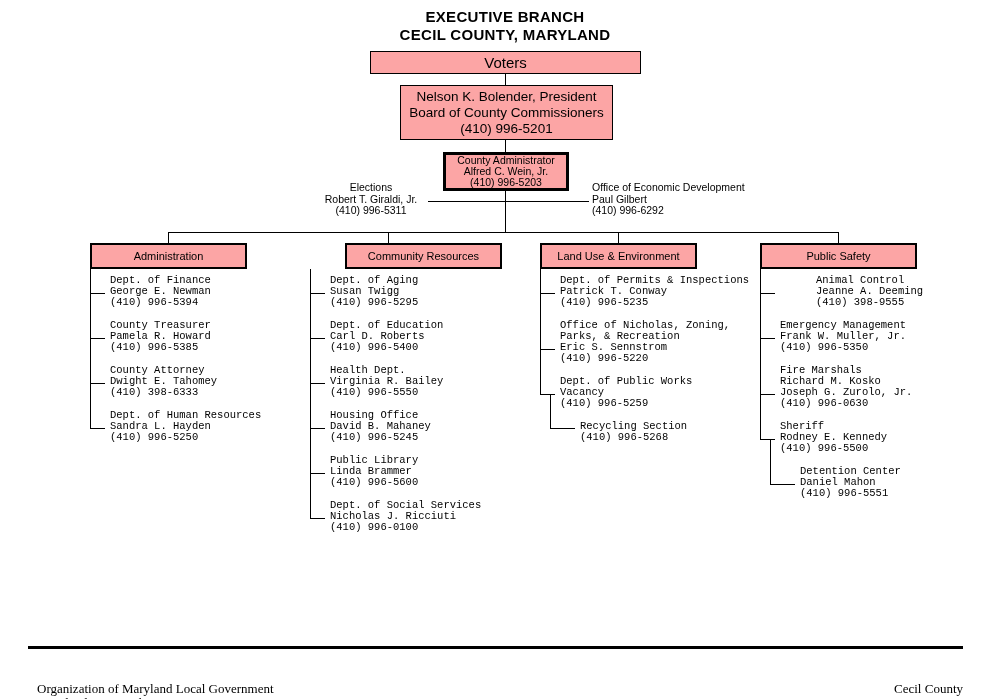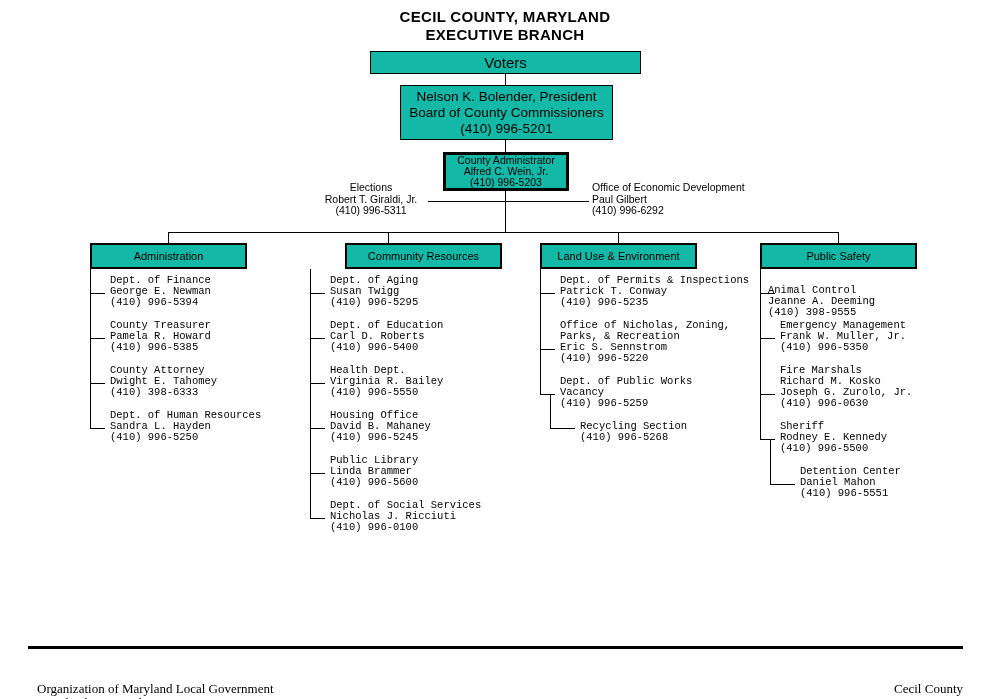--- a/index.html
+++ b/index.html
@@ -3,21 +3,21 @@
 <meta charset="utf-8">
 <style>
   html,body{margin:0;padding:0;background:#e8e8e8;}
   #canvas{
     position:relative;width:991px;height:699px;background:#ffffff;
     font-family:"Liberation Sans",sans-serif;color:#000;overflow:hidden;
     margin:0 auto;
   }
   .line{position:absolute;background:#000;}
   .box{
-    position:absolute;box-sizing:border-box;border:1px solid #000;background:#14b8a6;
+    position:absolute;box-sizing:border-box;border:1px solid #000;background:#fca5a5;
     display:flex;align-items:center;justify-content:center;text-align:center;
   }
   .title{
     position:absolute;left:200px;top:8px;width:610px;text-align:center;
     font-size:15px;font-weight:bold;line-height:18px;letter-spacing:.3px;
   }
   .voters{left:370px;top:51px;width:271px;height:23px;font-size:15px;}
   .commissioners{left:400px;top:85px;width:213px;height:55px;font-size:13.5px;line-height:16px;}
   .administrator{left:443px;top:152px;width:126px;height:39px;border-width:3px;font-size:10.5px;line-height:11px;}
   .sideblock{position:absolute;font-size:10.5px;line-height:11.5px;}
@@ -32,22 +32,22 @@
   }
   .footer-left{left:37px;text-align:left;}
   .footer-right{right:28px;text-align:right;}
 </style>
 </head>
 <body>
 
 <div id="canvas">
 
   <div class="title">
+    <div>EXECUTIVE BRANCH</div>
     <div>CECIL COUNTY, MARYLAND</div>
-    <div>EXECUTIVE BRANCH</div>
   </div>
 
   <div class="box voters">
     <span>Voters</span>
   </div>
 
   <div class="box commissioners">
     <div>
       <div>Nelson K. Bolender, President</div>
       <div>Board of County Commissioners</div>
@@ -172,21 +172,21 @@
       </div>
       <div class="line" style="left: 550px; top: 394px; width: 1px; height: 35px;"></div>
       <div class="line" style="left: 550px; top: 428px; width: 25px; height: 1px;"></div>
       <div class="entry" style="left: 580px; top: 421px;">
         <div>Recycling Section</div>
         <div>(410) 996-5268</div>
       </div>
       <div class="line" style="left: 540px; top: 269px; width: 1px; height: 126px;"></div>
       <div class="box hdrbox" style="left: 760px; top: 243px; width: 157px; height: 26px;">Public Safety</div>
       <div class="line" style="left: 760px; top: 293px; width: 15px; height: 1px;"></div>
-      <div class="entry" style="left: 768px; top: 275px; margin-top: 10px;">
+      <div class="entry" style="left: 816px; top: 275px;">
         <div>Animal Control</div>
         <div>Jeanne A. Deeming</div>
         <div>(410) 398-9555</div>
       </div>
       <div class="line" style="left: 760px; top: 338px; width: 15px; height: 1px;"></div>
       <div class="entry" style="left: 780px; top: 320px;">
         <div>Emergency Management</div>
         <div>Frank W. Muller, Jr.</div>
         <div>(410) 996-5350</div>
       </div>

